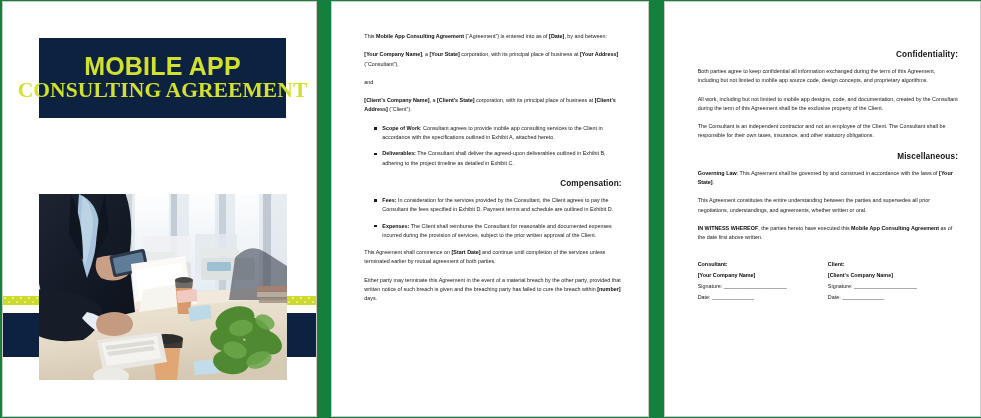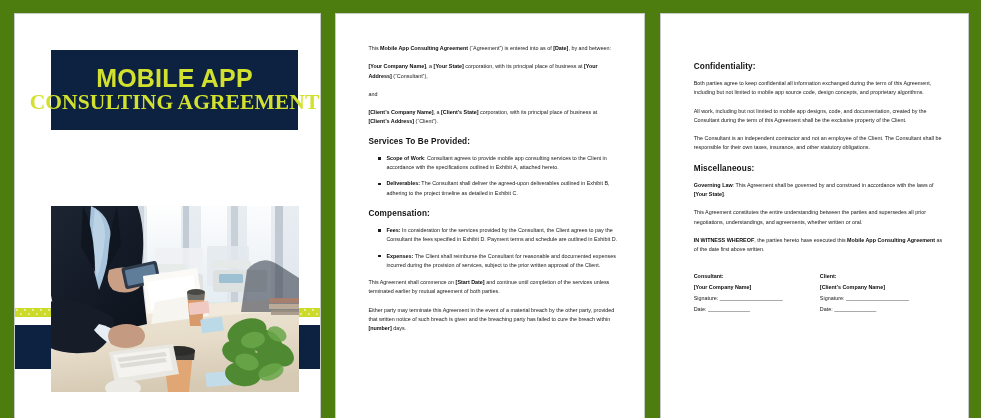--- a/index.html
+++ b/index.html
@@ -8,24 +8,24 @@
     background: #ffffff;
     width: 981px;
     height: 418px;
     overflow: hidden;
     font-family: "Liberation Sans", sans-serif;
   }
   .workspace {
     position: relative;
     width: 981px;
     height: 418px;
-    background: #4d7c0f;
+    background: #15803d;
     display: flex;
     gap: 8px;
-    padding: 12px;
+    padding: 0;
     box-sizing: border-box;
   }
   .page {
     position: relative;
     background: #ffffff;
     border: 1px solid #c9c9c9;
     box-sizing: border-box;
     overflow: hidden;
   }
   #page-1 { width: 320px; height: 416px; margin-left: 2px; margin-top: 1px; }
@@ -113,20 +113,21 @@
     line-height: 1.72;
     color: #181818;
     text-align: left;
   }
   h2.section-heading {
     margin: 11px 0 8px 0;
     font-size: 8.2px;
     font-weight: bold;
     color: #121212;
     letter-spacing: 0.15px;
+    text-align: right;
   }
   h2.section-heading.first { margin-top: 10px; }
   ul.bullets {
     margin: 0 0 8px 0;
     padding-left: 18px;
     list-style: none;
   }
   ul.bullets li {
     position: relative;
     margin: 0 0 7px 0;
@@ -299,21 +300,20 @@
     <div class="doc-body">
 
       <p class="para"><span>This </span><span class="b">Mobile App Consulting Agreement</span><span> (“Agreement”) is entered into as of </span><span class="b">[Date]</span><span>, by and between:</span></p>
 
       <p class="para"><span class="b">[Your Company Name]</span><span>, a </span><span class="b">[Your State]</span><span> corporation, with its principal place of business at </span><span class="b">[Your Address]</span><span> (“Consultant”),</span></p>
 
       <p class="para">and</p>
 
       <p class="para"><span class="b">[Client’s Company Name]</span><span>, a </span><span class="b">[Client’s State]</span><span> corporation, with its principal place of business at </span><span class="b">[Client’s Address]</span><span> (“Client”).</span></p>
 
-      <h2 class="section-heading first">Services To Be Provided:</h2>
       <ul class="bullets">
         <li><span class="b">Scope of Work</span><span>: Consultant agrees to provide mobile app consulting services to the Client in accordance with the specifications outlined in Exhibit A, attached hereto.</span></li>
         <li><span class="b">Deliverables:</span><span> The Consultant shall deliver the agreed-upon deliverables outlined in Exhibit B, adhering to the project timeline as detailed in Exhibit C.</span></li>
       </ul>
 
       <h2 class="section-heading">Compensation:</h2>
       <ul class="bullets">
         <li><span class="b">Fees:</span><span> In consideration for the services provided by the Consultant, the Client agrees to pay the Consultant the fees specified in Exhibit D. Payment terms and schedule are outlined in Exhibit D.</span></li>
         <li><span class="b">Expenses:</span><span> The Client shall reimburse the Consultant for reasonable and documented expenses incurred during the provision of services, subject to the prior written approval of the Client.</span></li>
       </ul>

